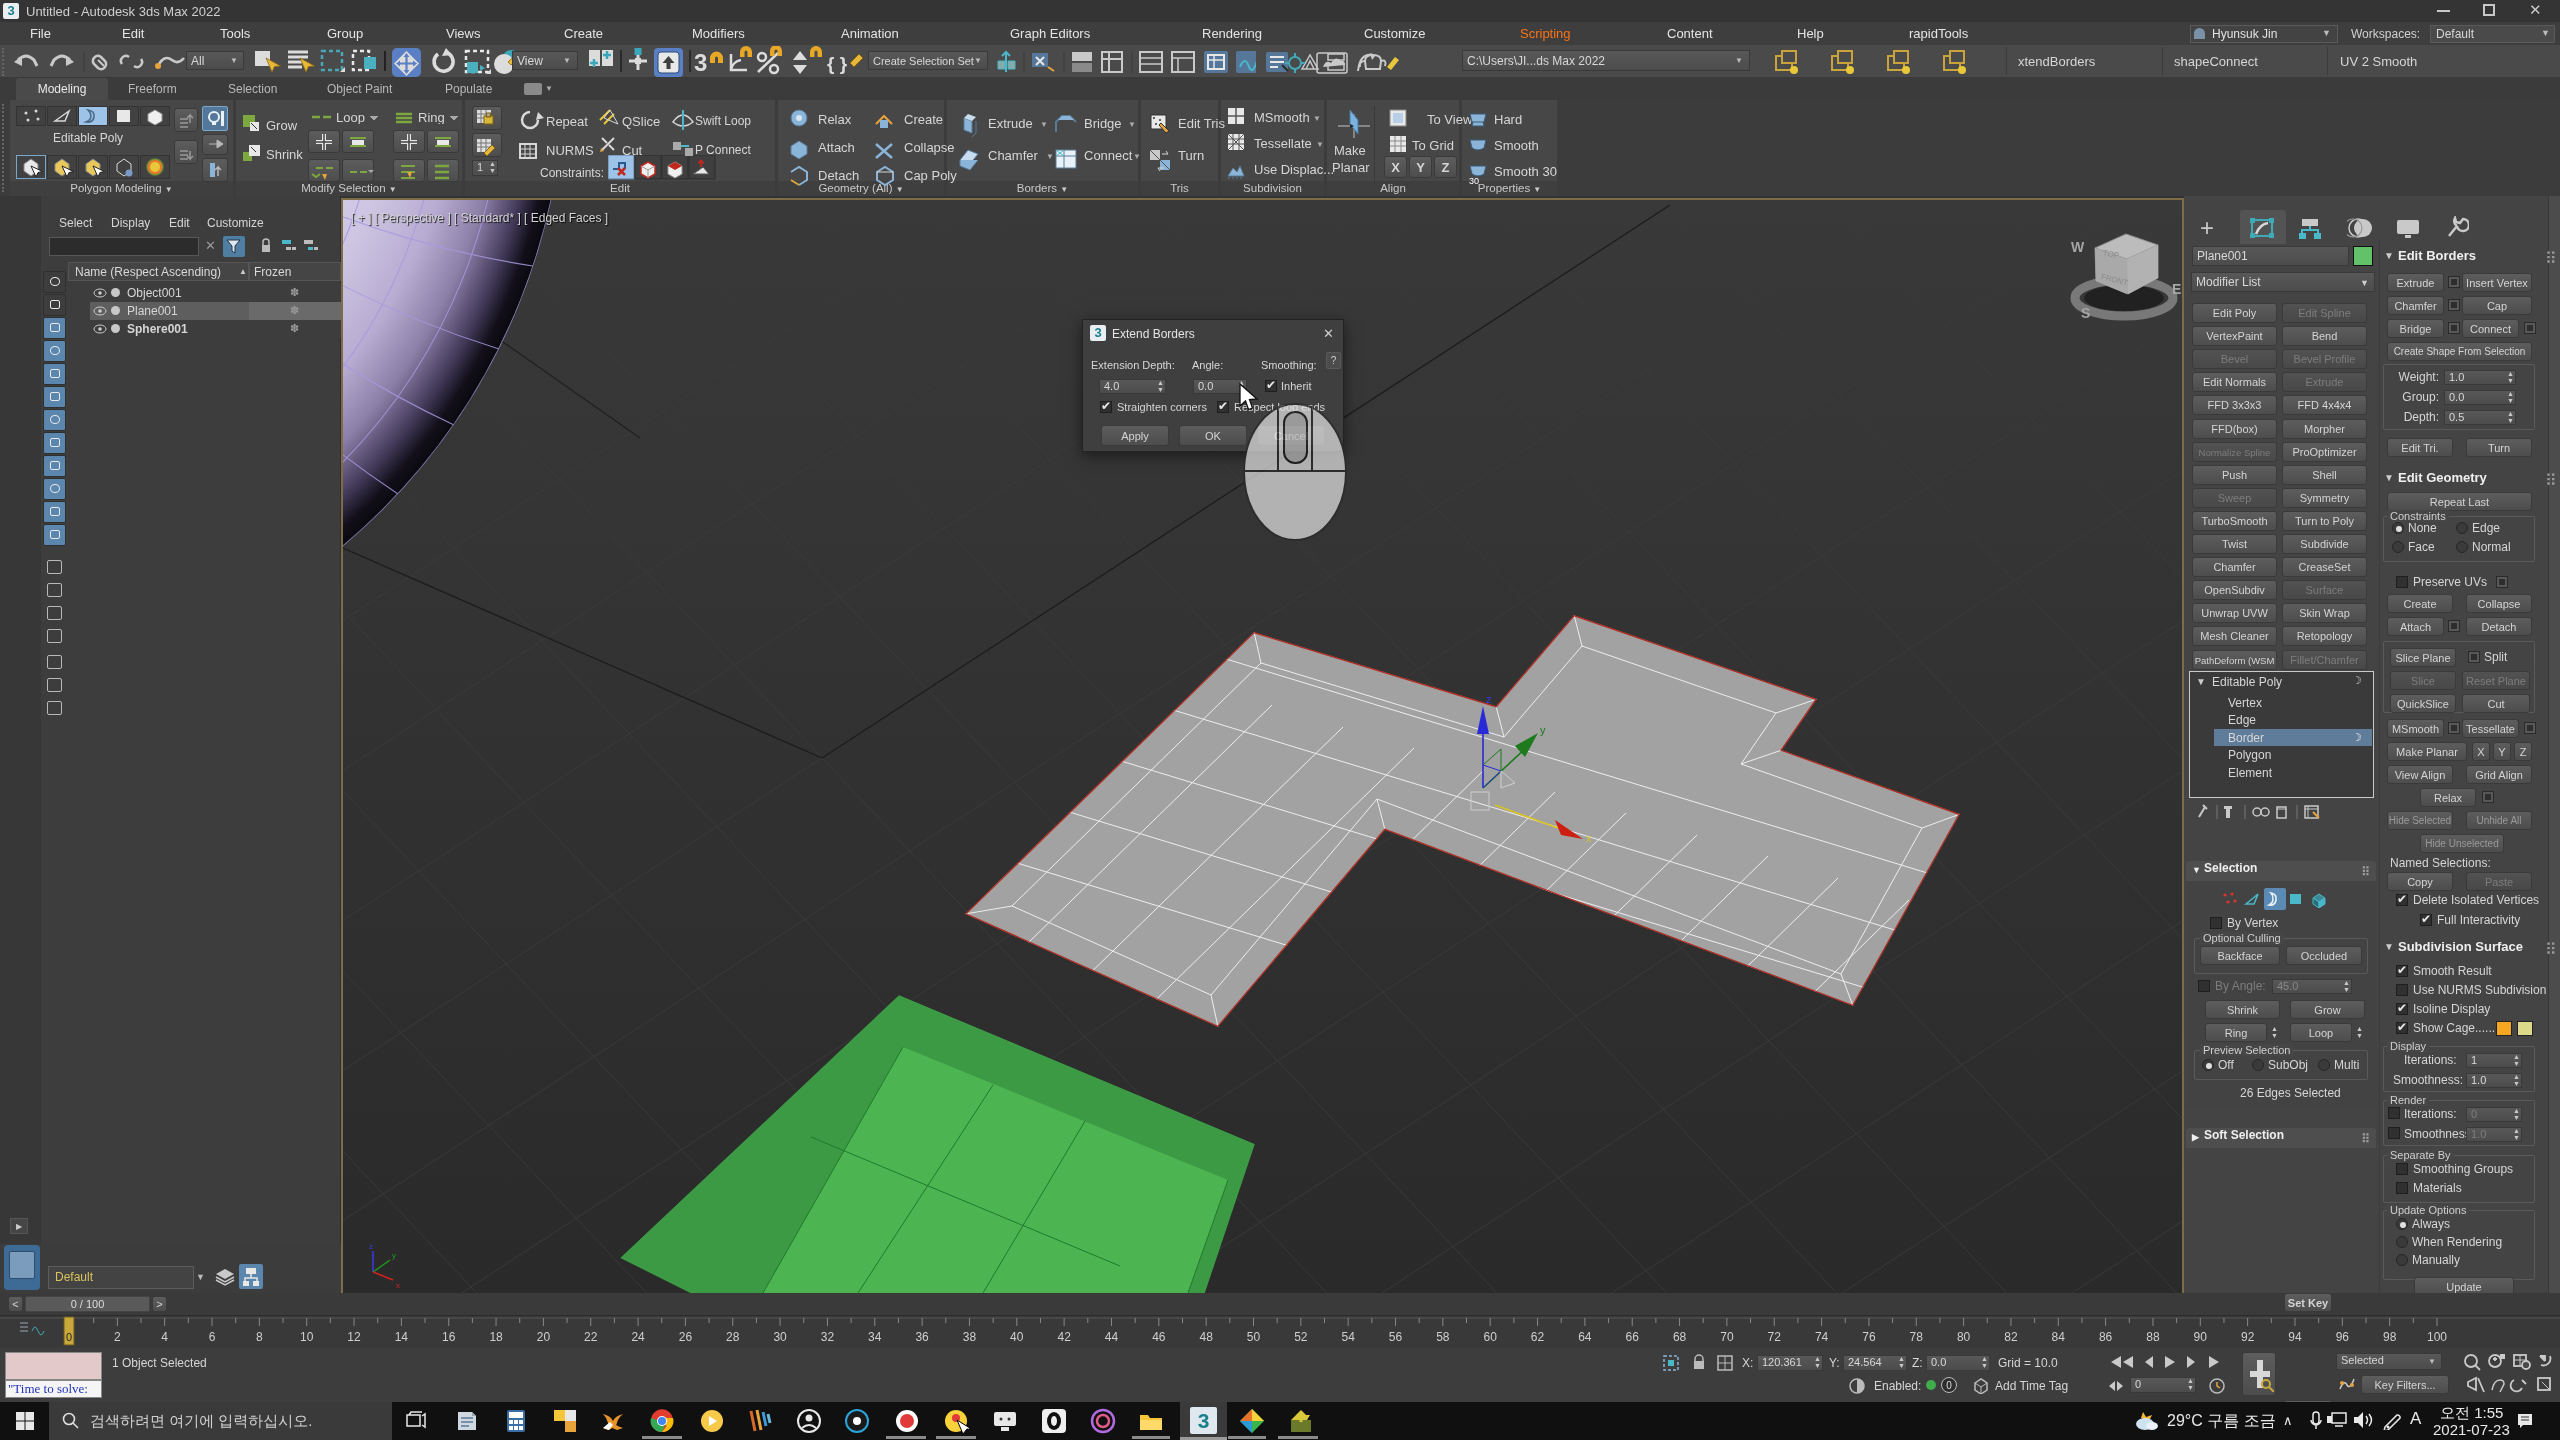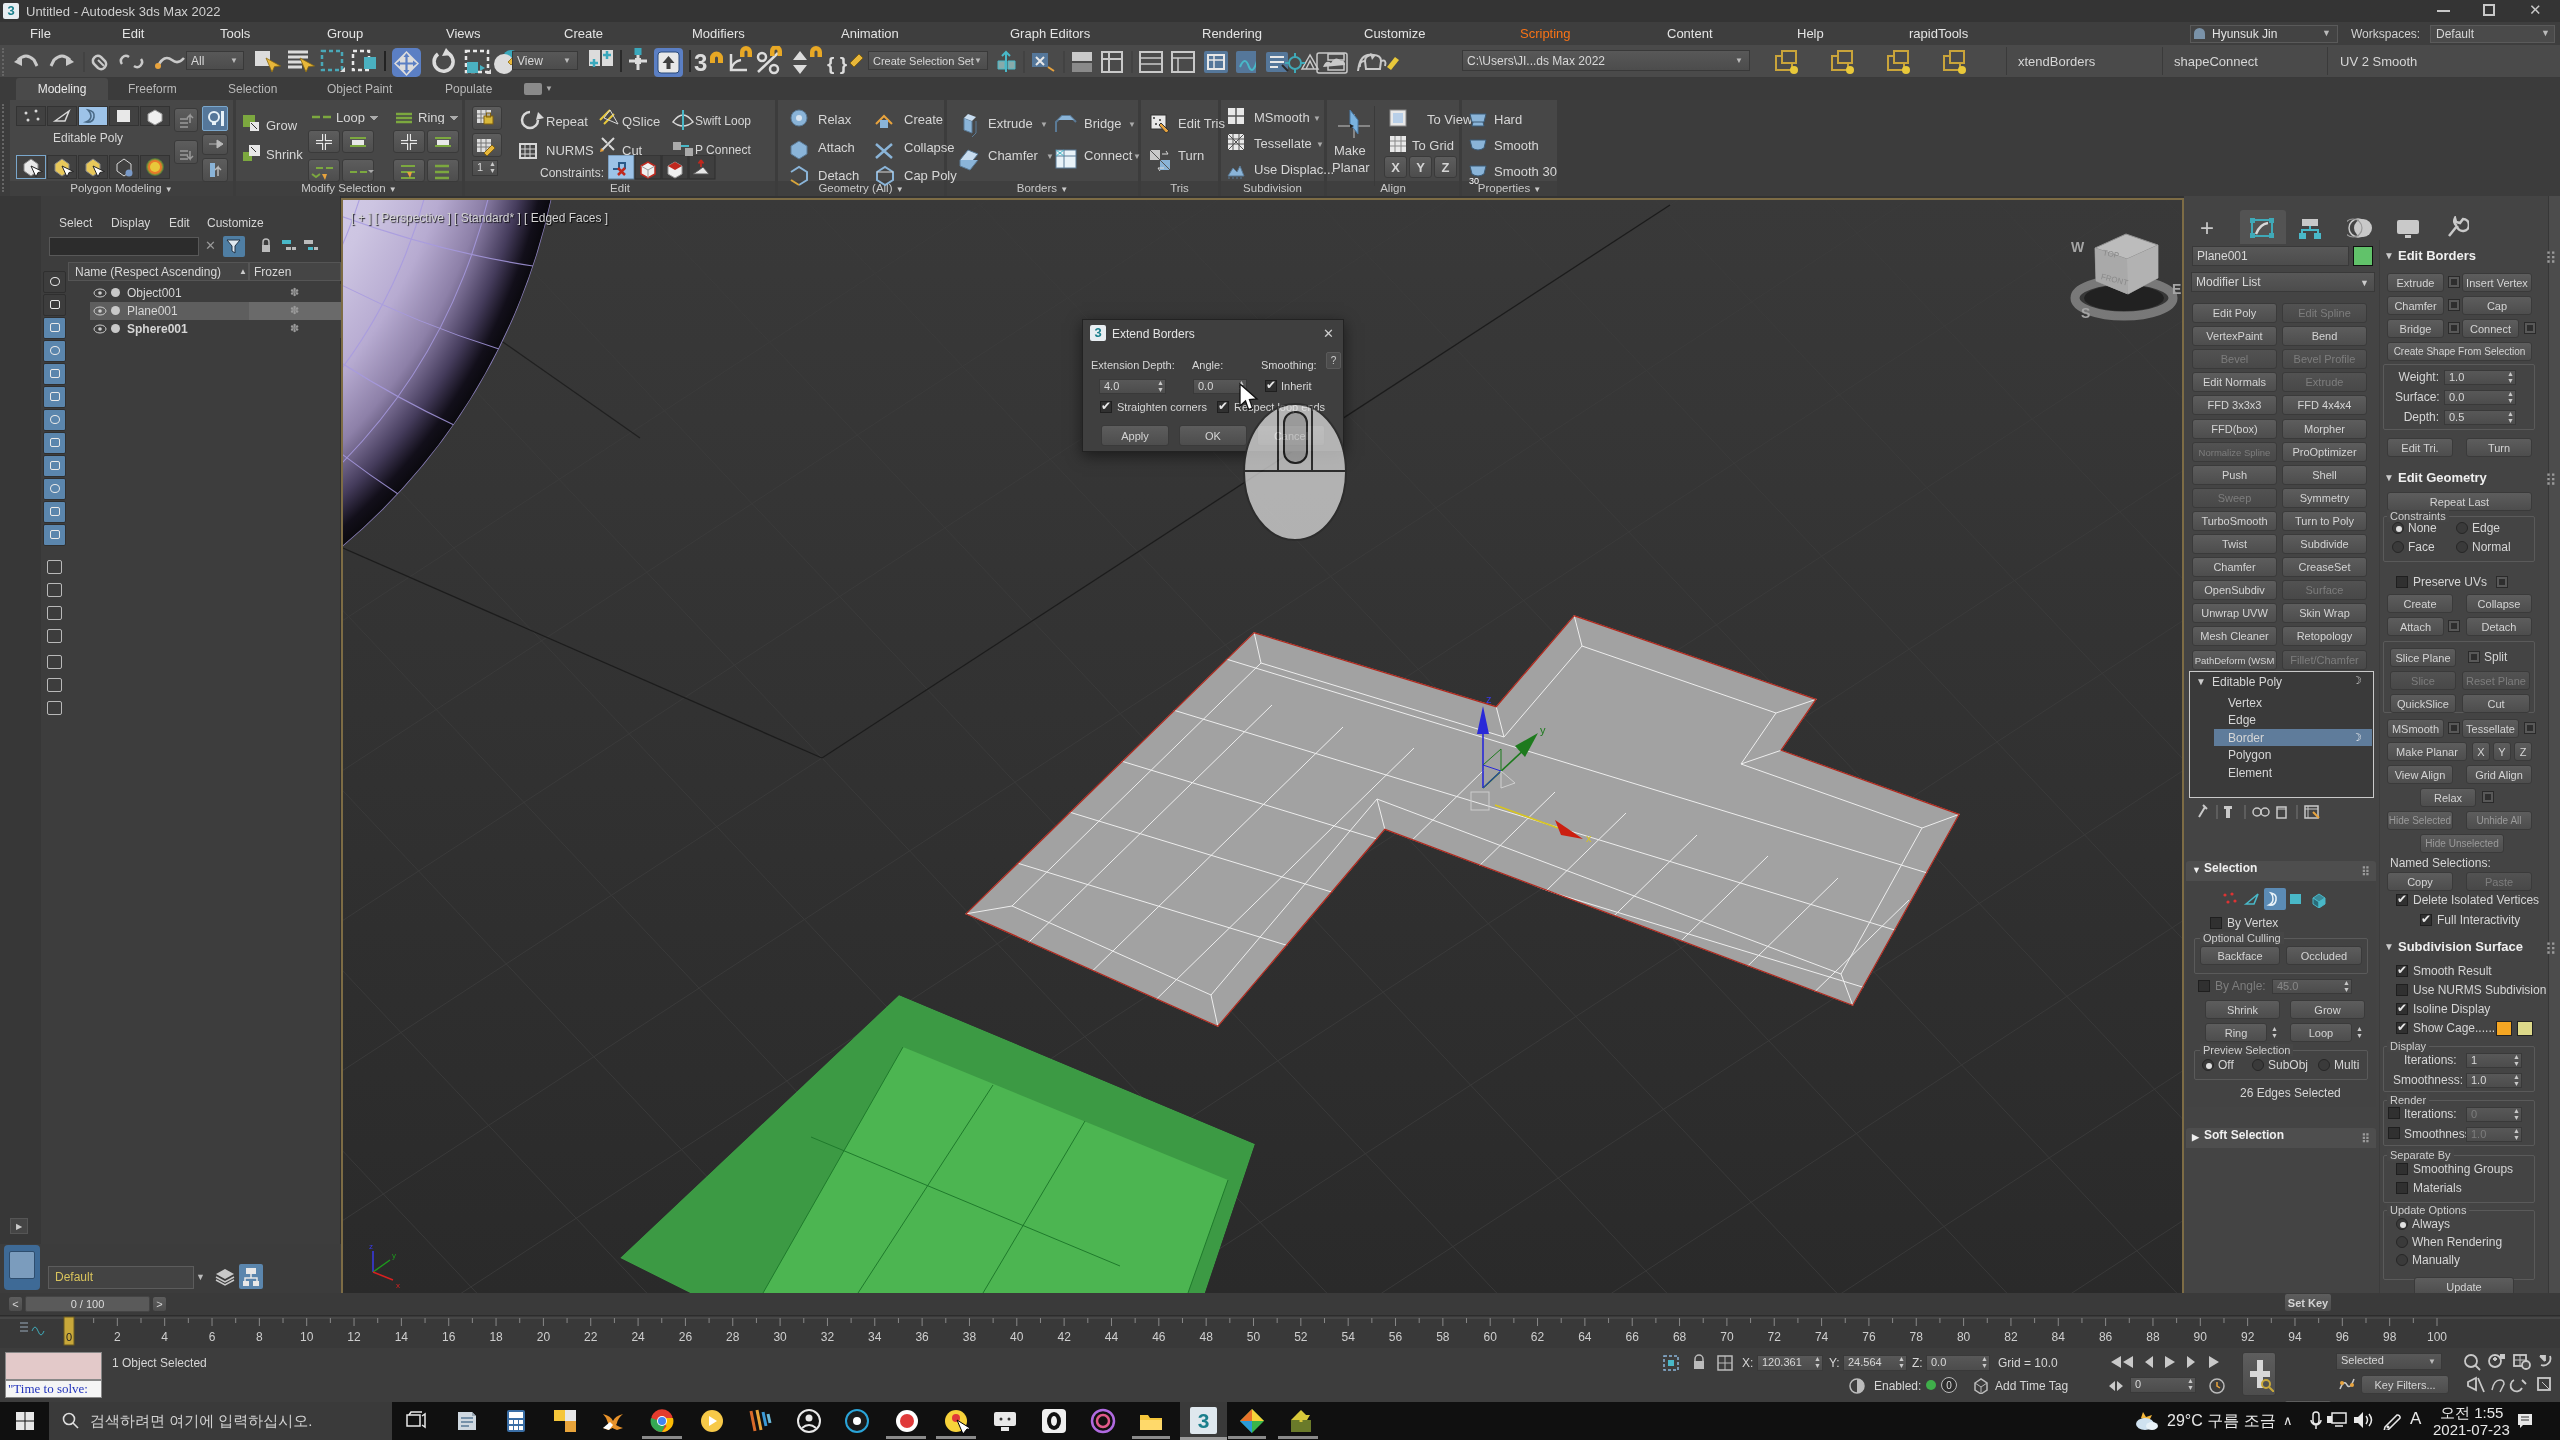--- a/index.html
+++ b/index.html
@@ -1000,21 +1000,21 @@
     </div>
     <div class="btn " style="left:2462px;top:319px;width:57px;height:19px;line-height:18px;">Connect</div>
     <div class="sbox" style="left:2524px;top:322px;">
       <div style="position:absolute;left:2px;top:2px;width:6px;height:6px;background:#2e2e2e;"></div>
     </div>
     <div class="btn" style="left:2387px;top:342px;width:145px;height:19px;line-height:18px;font-size:10px;">Create Shape From Selection</div>
     <div class="gbox" style="left:2383px;top:364px;width:152px;height:66px;"></div>
     <div class="abs txt" style="left:2395px;top:370px;font-size:12px;text-align:right;width:44px;">Weight:</div>
         <div class="field" style="left:2444px;top:370px;width:72px;height:15px;">1.0</div>
     <div class="spin" style="left:2505px;top:370px;">▲<br>▼</div>
-    <div class="abs txt" style="left:2395px;top:390px;font-size:12px;text-align:right;width:44px;">Surface:</div>
+    <div class="abs txt" style="left:2395px;top:390px;font-size:12px;text-align:right;width:44px;">Group:</div>
         <div class="field" style="left:2444px;top:390px;width:72px;height:15px;">0.0</div>
     <div class="spin" style="left:2505px;top:390px;">▲<br>▼</div>
     <div class="abs txt" style="left:2395px;top:410px;font-size:12px;text-align:right;width:44px;">Depth:</div>
         <div class="field" style="left:2444px;top:410px;width:72px;height:15px;">0.5</div>
     <div class="spin" style="left:2505px;top:410px;">▲<br>▼</div>
     <div class="btn " style="left:2387px;top:438px;width:66px;height:19px;line-height:18px;">Edit Tri.</div>
     <div class="btn " style="left:2466px;top:438px;width:66px;height:19px;line-height:18px;">Turn</div>
     <div class="abs txt" style="left:2384px;top:472px;font-size:10px;color:#ccc;">▼</div>
     <div style="position:absolute;left:2398px;top:470px;font-size:13px;font-weight:bold;color:#efefef;">Edit Geometry</div>
     <div class="abs txt" style="left:2545px;top:471px;color:#9a9a9a;">⠿</div>

